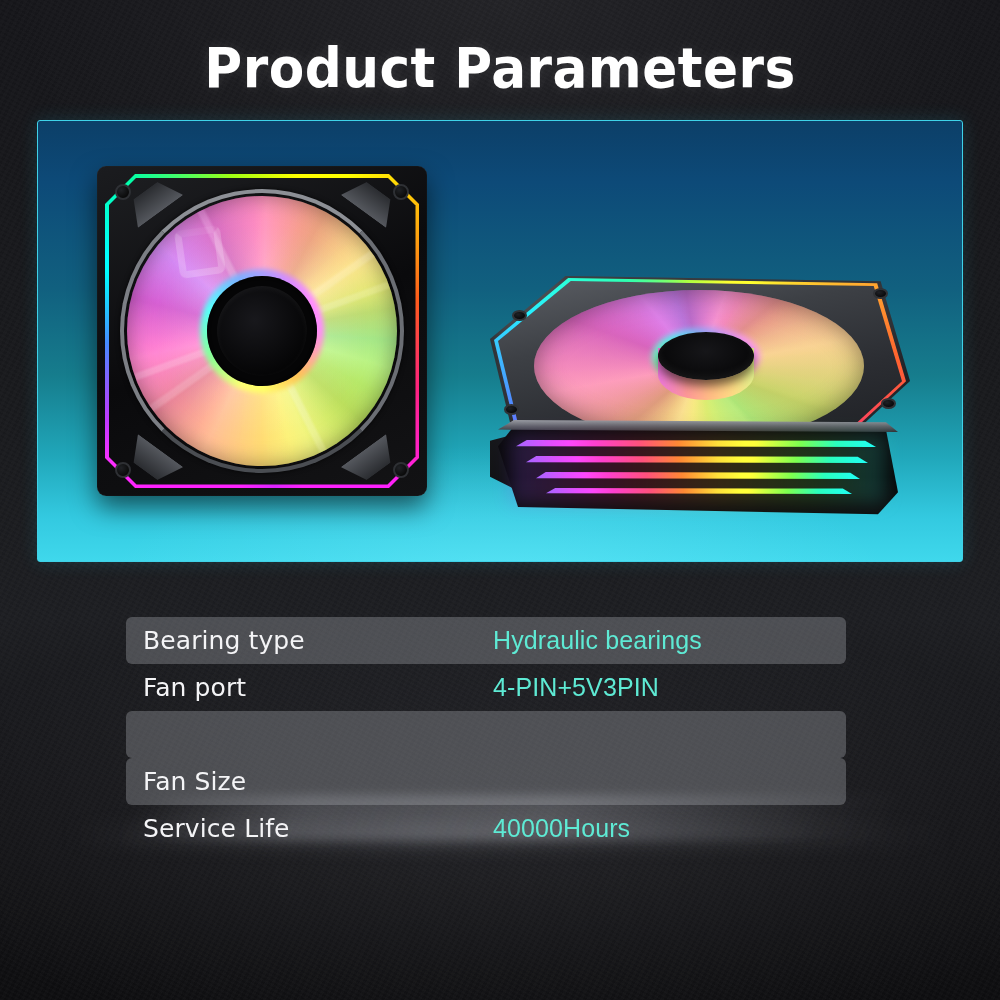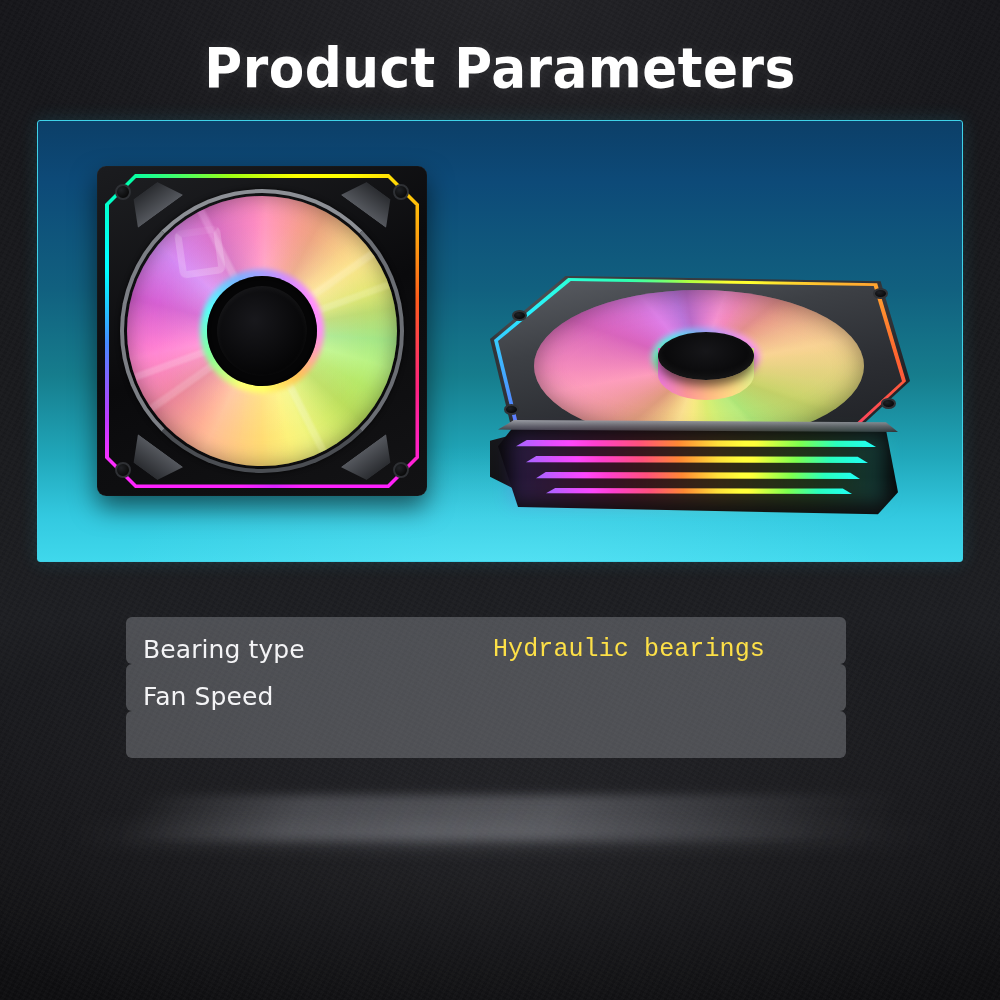--- a/index.html
+++ b/index.html
@@ -295,40 +295,40 @@
   }
 
   
   #spec-table{
     position:absolute; left:126px; top:617px; width:720px;
   }
   .spec-row{
     position:relative;
     height:47px;
     display:flex;
-    align-items:flex-end;
+    align-items:center;
     border-radius:6px;
   }
   .spec-row.striped{
     background:rgba(176,178,184,0.33);
   }
   .spec-label{
     width:367px;
     padding-left:17px;
     color:#f4f4f6;
     font-size:25px;
     letter-spacing:0.1px;
     font-family:"DejaVu Sans", sans-serif;
     white-space:nowrap;
   }
   .spec-value{
-    color:#fde047;
+    color:#5eead4;
     font-size:25px;
     letter-spacing:0.1px;
-    font-family:Liberation Mono, monospace;
+    font-family:Liberation Sans, sans-serif;
     white-space:nowrap;
   }
 </style>
 </head>
 <body>
 
 <div id="backdrop"></div>
 <div id="light-beam"></div>
 <div id="light-beam2"></div>
 
@@ -379,20 +379,26 @@
     <div class="fa-bar b3"></div>
     <div class="fa-bar b4"></div>
   </div>
 </div>
 
 <div id="spec-table">
   <div class="spec-row striped">
     <div class="spec-label">Bearing type</div>
     <div class="spec-value">Hydraulic bearings</div>
   </div>
+  <div class="spec-row">
+    <div class="spec-label">Fan port</div>
+    <div class="spec-value">4-PIN+5V3PIN</div>
+  </div>
   <div class="spec-row striped">
-    <div class="spec-label">Fan Speed</div>
   </div>
   <div class="spec-row striped">
+    <div class="spec-label">Fan Size</div>
   </div>
   <div class="spec-row">
+    <div class="spec-label">Service Life</div>
+    <div class="spec-value">40000Hours</div>
   </div>
 </div>
 
 </body></html>

